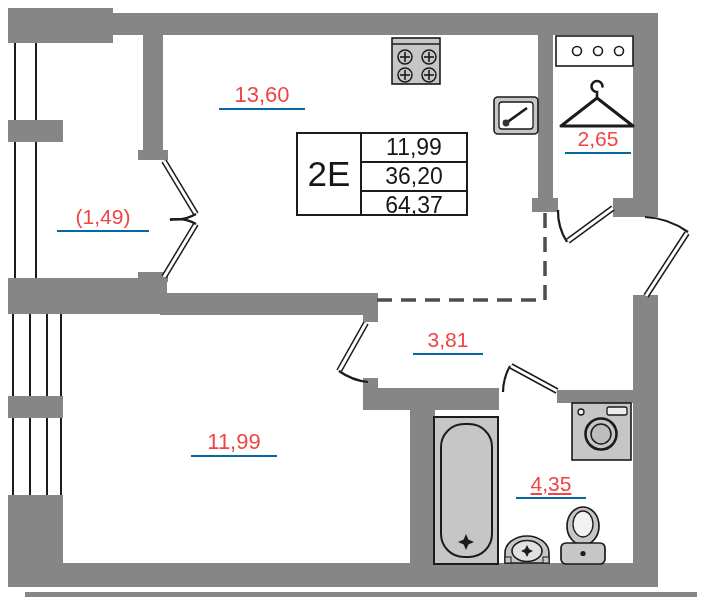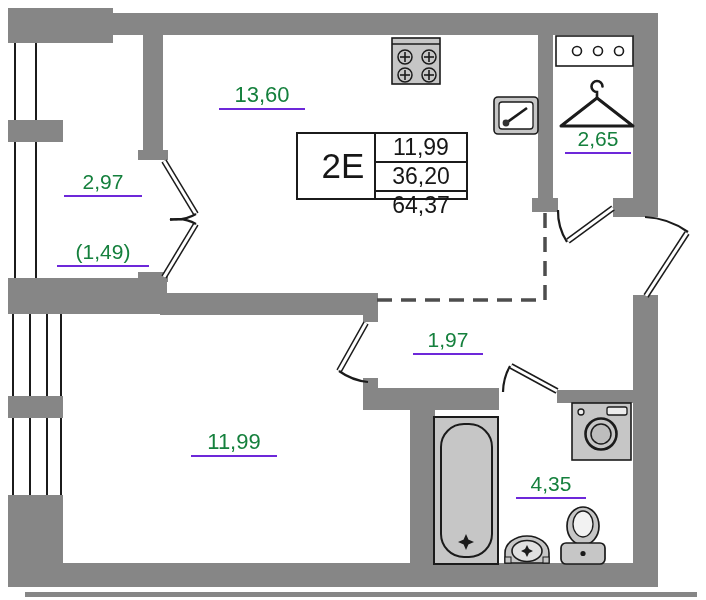--- a/index.html
+++ b/index.html
@@ -4,24 +4,24 @@
 <style>
   :root{
     --wall:#868686; --fixture:#c6c6c6; --line:#1b1b1b; --background:#ffffff; --dash:#4d4d4d;
   }
   html,body{margin:0;padding:0;background:var(--background);}
   .stage{position:relative;width:706px;height:600px;background:var(--background);overflow:hidden;
          font-family:"Liberation Sans", sans-serif;}
   .stage svg{position:absolute;left:0;top:0;}
   .arc{fill:none;stroke:var(--line);stroke-width:2.2;}
   .winline{stroke:var(--line);stroke-width:2;}
-  .lbl{position:absolute;font-size:21px;color:#15803d;text-align:center;
-       border-bottom:2px solid #6d28d9;line-height:1.15;padding:0 2px 1px;}
-  .info-table{position:absolute;left:296px;top:132px;width:172px;height:68px;
-       border:2.5px solid var(--line);display:flex;background:#fff;box-sizing:border-box;color:#161616;padding-left:14px;}
+  .lbl{position:absolute;font-size:21px;color:#ef4444;text-align:center;
+       border-bottom:2px solid #0369a1;line-height:1.15;padding:0 2px 1px;}
+  .info-table{position:absolute;left:296px;top:132px;width:172px;height:84px;
+       border:2.5px solid var(--line);display:flex;background:#fff;box-sizing:border-box;color:#161616;}
   .t-left{width:62px;border-right:2.5px solid var(--line);display:flex;align-items:center;
        justify-content:center;font-size:35px;}
   .t-col{flex:1;display:flex;flex-direction:column;}
   .t-row{flex:1;display:flex;align-items:center;justify-content:center;font-size:23px;}
   .t-row + .t-row{border-top:2.5px solid var(--line);text-align:center;}
 </style>
 </head>
 <body>
 
 <div class="stage">
@@ -188,26 +188,25 @@
       <g>
         <ellipse cx="583" cy="526" rx="16" ry="19" fill="var(--fixture)" stroke-width="1.7"></ellipse>
         <ellipse cx="583" cy="524" rx="10" ry="13" fill="#f2f2f2" stroke-width="1.3"></ellipse>
         <rect x="561" y="543" width="44" height="21" rx="5" fill="var(--fixture)" stroke-width="1.7"></rect>
         <circle cx="583" cy="553.5" r="2.6" fill="var(--line)" stroke="none"></circle>
       </g>
     </g>
   </svg>
 
   <div class="lbl" style="left:219px;top:82px;width:82px;font-size:22px;">13,60</div>
-  <div class="lbl" style="left:64px;top:170px;width:74px;">2,97</div>
-  <div class="lbl" style="left:57px;top:205px;width:88px;margin-top:35px;">(1,49)</div>
+  <div class="lbl" style="left:57px;top:205px;width:88px;">(1,49)</div>
   <div class="lbl" style="left:565px;top:127px;width:62px;">2,65</div>
-  <div class="lbl" style="left:413px;top:328px;width:66px;">1,97</div>
+  <div class="lbl" style="left:413px;top:328px;width:66px;">3,81</div>
   <div class="lbl" style="left:191px;top:429px;width:82px;font-size:22px;">11,99</div>
-  <div class="lbl" style="left:516px;top:472px;width:66px;">4,35</div>
+  <div class="lbl" style="left:516px;top:472px;width:66px;text-decoration:underline;">4,35</div>
 
   <div class="info-table">
     <div class="t-left">2Е</div>
     <div class="t-col">
       <div class="t-row">11,99</div>
       <div class="t-row">36,20</div>
       <div class="t-row">64,37</div>
     </div>
   </div>
 

